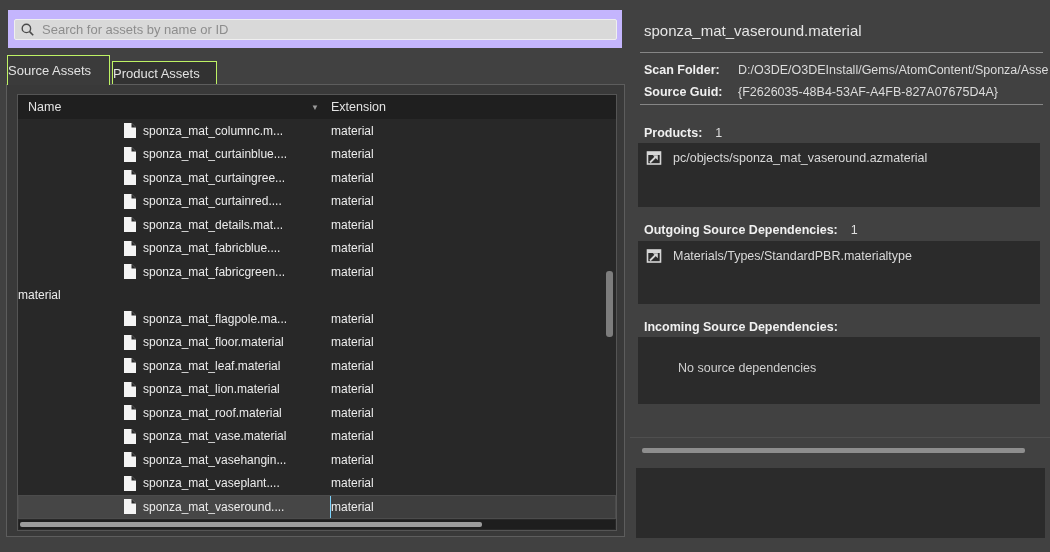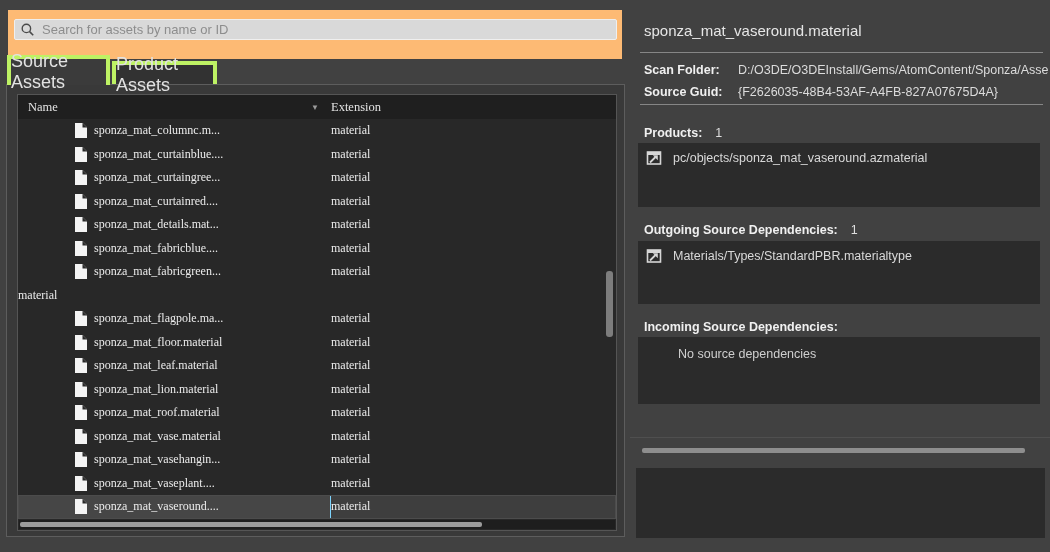--- a/index.html
+++ b/index.html
@@ -3,57 +3,57 @@
 <meta charset="utf-8">
 <style>
   html,body{margin:0;padding:0;}
   body{
     width:1050px;height:552px;position:relative;overflow:hidden;
     background:#414141;
     font-family:"Liberation Sans", sans-serif;
     -webkit-font-smoothing:antialiased;
   }
   
-  .search-strip{position:absolute;left:8px;top:10px;width:614px;height:49px;background:#fdba74;}
+  .search-strip{position:absolute;left:8px;top:10px;width:614px;height:38px;background:#c4b5fd;}
   .search-box{
     position:absolute;left:6px;top:9px;right:5px;height:21px;
     background:var(--search-bg,#d9d9d9);border:1px solid #efefef;border-radius:2px;
     display:flex;align-items:center;gap:6px;padding:0 6px;box-sizing:border-box;
   }
   .search-box svg{flex:0 0 auto;}
   .search-box input{
     flex:1;border:none;outline:none;background:transparent;
     font-family:"Liberation Sans", sans-serif;font-size:13px;color:#333;
   }
   .search-box input::placeholder{color:#8d8d8d;}
   
   .tab{
-    position:absolute;box-sizing:border-box;border:4px solid #bef264;
-    font-size:18px;color:#e2e2e2;display:flex;align-items:center;justify-content:center;
+    position:absolute;box-sizing:border-box;border:1px solid #bef264;
+    font-size:13px;color:#e2e2e2;display:flex;align-items:center;justify-content:flex-start;
     z-index:3;
   }
   .tab-active{left:7px;top:55px;width:103px;height:30px;background:#3b3b3b;border-bottom:none;}
   .tab-inactive{left:112px;top:61px;width:105px;height:23px;background:#323232;border-bottom:none;}
   
   .content-frame{
     position:absolute;left:6px;top:84px;width:619px;height:453px;box-sizing:border-box;
-    border:1px solid #5d5d5d;background:#393939;z-index:1;font-family:Liberation Serif, serif;
+    border:1px solid #5d5d5d;background:#393939;z-index:1;
   }
   .asset-table{
     position:absolute;left:10px;top:9px;width:600px;height:437px;box-sizing:border-box;
     border:1px solid #555;background:#282828;overflow:hidden;
   }
   .thead{height:24px;background:#1f1f1f;display:flex;align-items:center;color:#e3e3e3;font-size:12.5px;}
   .th-name{padding-left:10px;width:283px;box-sizing:content-box;}
   .th-sort{width:20px;font-size:8px;color:#9a9a9a;text-align:left;}
   .th-ext{white-space:nowrap;text-align:right;}
   .tbody{position:relative;}
   .row{height:23.5px;display:flex;align-items:center;font-size:12px;color:#ececec;}
   .cell-name{
-    flex:0 0 313px;box-sizing:border-box;padding-left:57px;height:100%;
+    flex:0 0 313px;box-sizing:border-box;padding-left:106px;height:100%;
     display:flex;align-items:center;gap:7px;white-space:nowrap;overflow:hidden;
   }
   .cell-ext{white-space:nowrap;}
   .row.selected{background:var(--selection-bg,#3e3e3e);outline:1px solid #4c4c4c;outline-offset:-1px;}
   .row.selected .cell-name{background:#464646;border-right:1px solid #7dd3fc;}
   .file-icon{flex:0 0 auto;}
   
   .vscroll-thumb{
     position:absolute;right:3px;top:176px;width:7px;height:66px;
     background:#7d7d7d;border-radius:3px;z-index:2;
@@ -77,21 +77,21 @@
   .sec-label .cnt{color:#dedede;}
   .l-products{top:126px;}
   .l-outgoing{top:223px;}
   .l-incoming{top:320px;flex-direction:column;}
   .dep-box{position:absolute;left:10px;width:402px;background:var(--box-bg,#2b2b2b);box-sizing:border-box;}
   .b-products{top:143px;height:64px;}
   .b-outgoing{top:241px;height:63px;}
   .b-incoming{top:337px;height:67px;}
   .b-extra{left:8px;top:468px;width:409px;height:70px;}
   .box-item{display:flex;align-items:center;gap:11px;padding:7px 4px 0 8px;font-size:12.5px;color:#d9d9d9;white-space:nowrap;overflow:hidden;}
-  .empty-text{padding:10px 0 0 40px;font-size:12.5px;color:#cfcfcf;}
+  .empty-text{padding:24px 0 0 40px;font-size:12.5px;color:#cfcfcf;}
   .details-hthumb{position:absolute;left:14px;top:448px;width:383px;height:5px;background:#8e8e8e;border-radius:2px;}
 </style>
 </head>
 <body style="--selection-bg: #3e3e3e; --box-bg: #2b2b2b; --search-bg: #d9d9d9;">
 
 <div class="search-strip">
   <div class="search-box">
     <svg width="13" height="13" viewBox="0 0 13 13">
       <circle cx="5.4" cy="5.4" r="4.2" fill="none" stroke="#4a4a4a" stroke-width="1.4"></circle>
       <line x1="8.6" y1="8.6" x2="12.2" y2="12.2" stroke="#4a4a4a" stroke-width="1.6"></line>

